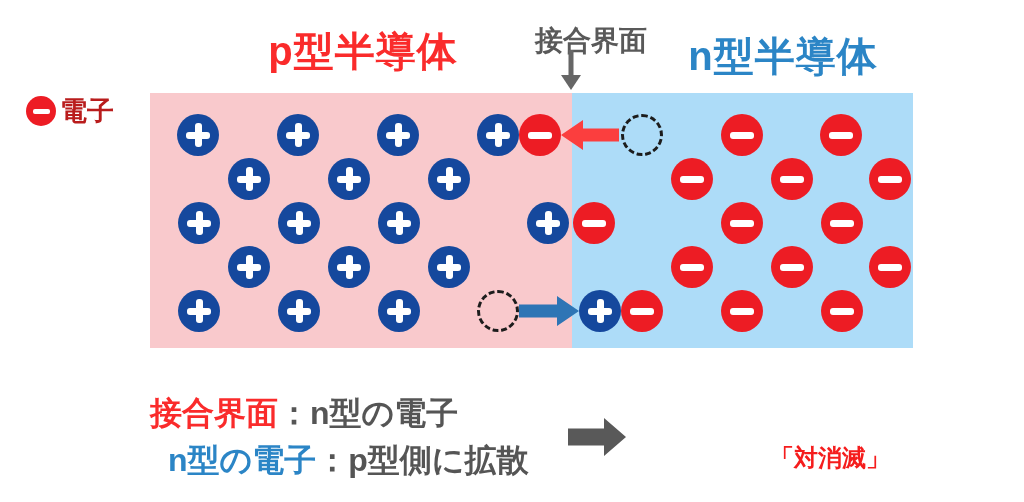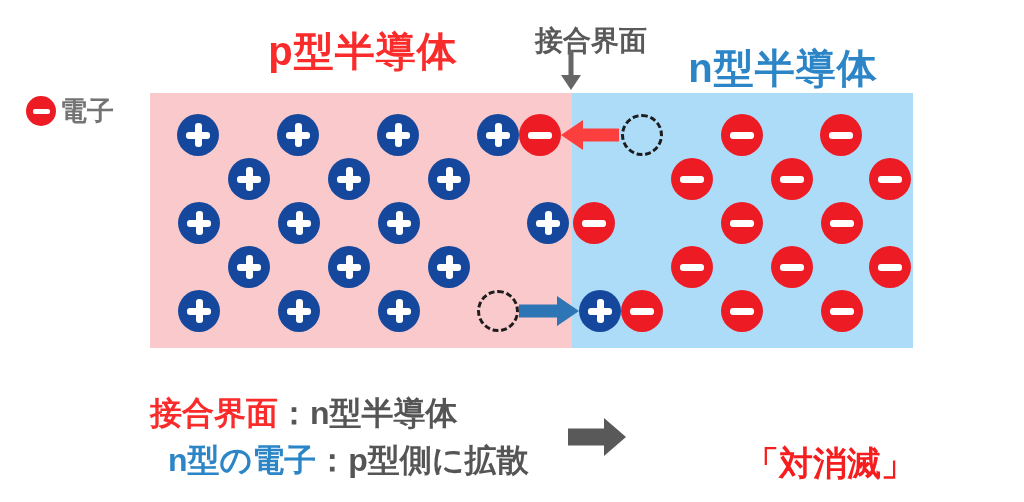--- a/index.html
+++ b/index.html
@@ -11,35 +11,35 @@
   .ctr{transform:translateX(-50%);white-space:nowrap;}
 
   
   .region{position:absolute;top:93px;height:255px;}
   #p-region{left:150px;width:422px;background:var(--p_region_bg);}
   #n-region{left:572px;width:423px;background:var(--n_region_bg);}
 
   
   .title{font-size:40px;font-weight:800;letter-spacing:1px;line-height:1;}
   #p-title{left:363px;top:31px;color:var(--p_title);}
-  #n-title{left:783px;top:48px;color:var(--n_title);}
+  #n-title{left:783px;top:36px;color:var(--n_title);}
   #junction-label{left:591px;top:15px;font-size:28px;font-weight:800;color:var(--junction_gray);line-height:1;margin-top:12px;}
 
   
   .legend-row{position:absolute;left:26px;display:flex;align-items:center;gap:4px;}
   #legend-electron{top:96px;}
   #legend-hole{top:135px;}
   .legend-dot{width:30px;height:30px;border-radius:50%;position:relative;flex:0 0 auto;}
   .legend-dot.minus{background:var(--electron_fill);}
   .legend-dot.plus{background:var(--hole_fill);}
   .legend-dot::before{content:"";position:absolute;left:50%;top:50%;width:17px;height:5px;
     margin:-2.5px 0 0 -8.5px;background:#fff;border-radius:2px;}
   .legend-dot.plus::after{content:"";position:absolute;left:50%;top:50%;width:5px;height:17px;
     margin:-8.5px 0 0 -2.5px;background:#fff;border-radius:2px;}
-  .legend-label{font-size:27px;font-weight:800;color:#737373;line-height:1;}
+  .legend-label{font-size:27px;font-weight:800;color:#b91c1c;line-height:1;}
 
   
   .particle{position:absolute;width:42px;height:42px;border-radius:50%;}
   .particle.plus{background:var(--hole_fill);}
   .particle.minus{background:var(--electron_fill);}
   .particle::before{content:"";position:absolute;left:50%;top:50%;width:24px;height:7px;
     margin:-3.5px 0 0 -12px;background:#fff;border-radius:3px;}
   .particle.plus::after{content:"";position:absolute;left:50%;top:50%;width:7px;height:24px;
     margin:-12px 0 0 -3.5px;background:#fff;border-radius:3px;}
 
@@ -54,21 +54,21 @@
   #arrow-junction{left:558px;top:50px;color:#666666;}
 
   
   .cap-line{font-size:32px;font-weight:800;line-height:1;}
   #cap-left-1{left:150px;top:397px;}
   #cap-left-2{left:168px;top:444px;}
   .cap-red{color:var(--p_title);}
   .cap-blue{color:var(--n_title);}
   .cap-gray{color:var(--caption_gray);}
   #cap-right-1{left:818px;top:397px;font-size:33px;font-weight:800;color:var(--result_black);line-height:1;}
-  #cap-right-2{left:830px;top:446px;font-size:34px;font-weight:800;color:var(--result_red);line-height:1;}
+  #cap-right-2{left:830px;top:446px;font-size:24px;font-weight:800;color:var(--result_red);line-height:1;}
 </style>
 </head>
 <body>
 
 <div id="stage">
 
   <div class="region" id="p-region"></div>
   <div class="region" id="n-region"></div>
 
   <div class="abs ctr title" id="p-title">p型半導体</div>
@@ -128,21 +128,21 @@
 
   <svg class="arrow" id="arrow-electron" width="62" height="34" viewBox="0 0 62 34">
     <polygon points="4,17 26,2 26,10.5 62,10.5 62,23.5 26,23.5 26,32" fill="currentColor"></polygon>
   </svg>
 
   <svg class="arrow" id="arrow-hole" width="64" height="34" viewBox="0 0 64 34">
     <polygon points="60,17 38,2 38,10.5 0,10.5 0,23.5 38,23.5 38,32" fill="currentColor"></polygon>
   </svg>
 
   <div class="abs cap-line" id="cap-left-1">
-    <span class="cap-red">接合界面</span><span class="cap-gray">：n型半導体</span>
+    <span class="cap-red">接合界面</span><span class="cap-gray">：n型の電子</span>
   </div>
   <div class="abs cap-line" id="cap-left-2">
     <span class="cap-blue">n型の電子</span><span class="cap-gray">：p型側に拡散</span>
   </div>
 
   <svg class="arrow" id="arrow-result" width="60" height="42" viewBox="0 0 60 42">
     <polygon points="0,12.5 36,12.5 36,2 58,21 36,40 36,29.5 0,29.5" fill="currentColor"></polygon>
   </svg>
 
   <div class="abs ctr" id="cap-right-2">「対消滅」</div>

